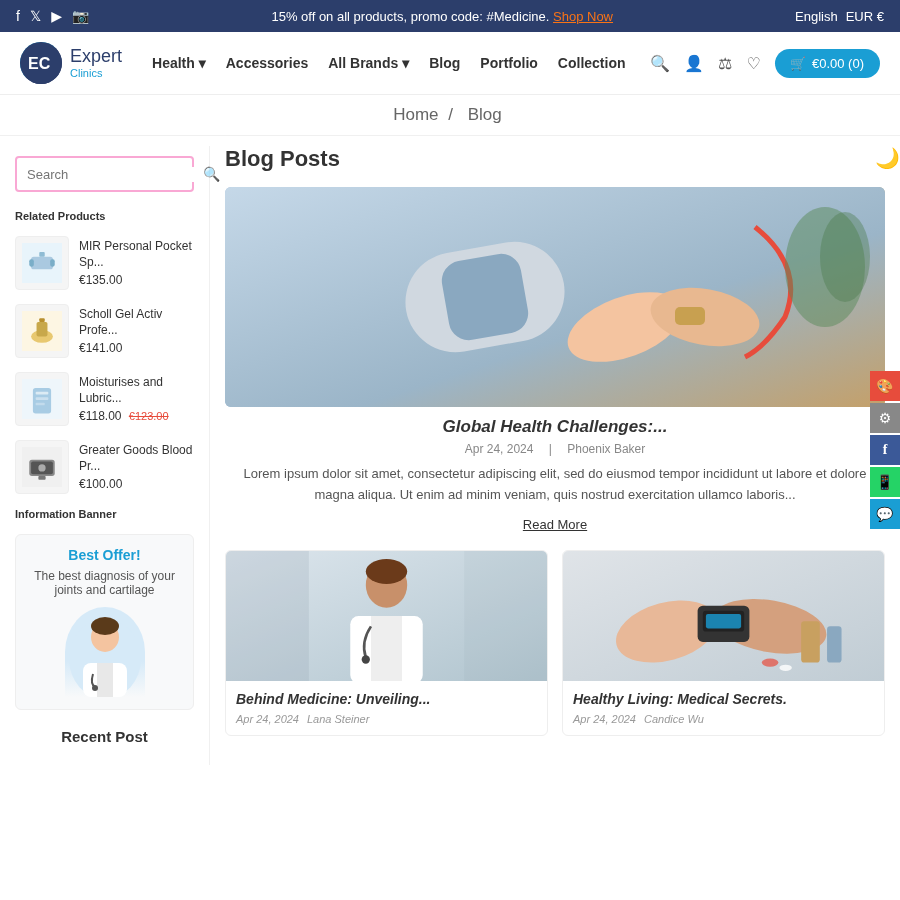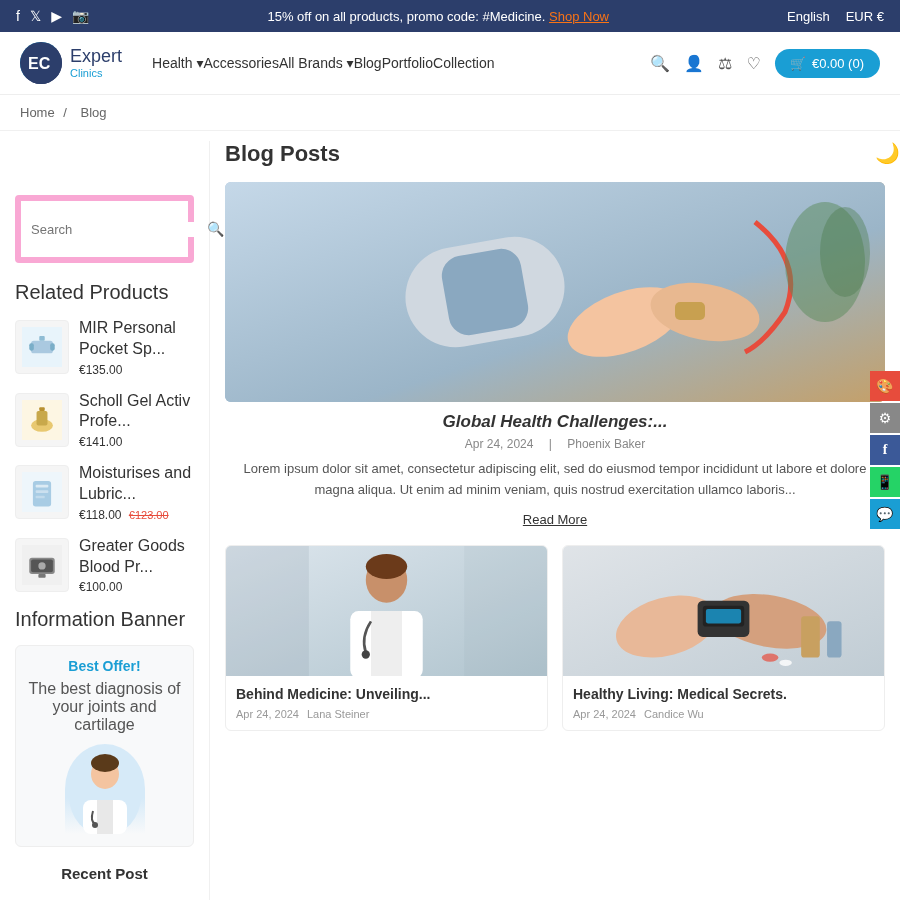--- a/index.html
+++ b/index.html
@@ -13,61 +13,62 @@
       padding: 8px 16px;
       font-size: 13px;
       display: flex;
       align-items: center;
       justify-content: space-between;
     }
     .top-bar-social { display: flex; gap: 10px; align-items: center; }
     .top-bar-social span { cursor: pointer; font-size: 14px; }
     .top-bar-center { flex: 1; text-align: center; }
     .top-bar-center a { color: #f97316; text-decoration: underline; cursor: pointer; }
-    .top-bar-right { display: flex; gap: 16px; align-items: center; font-size: 13px; }
+    .top-bar-right { display: flex; gap: 8px; align-items: center; font-size: 13px; }
 
     
     .header {
       display: flex;
       align-items: center;
       padding: 10px 20px;
       border-bottom: 1px solid #eee;
       background: #fff;
     }
     .logo { display: flex; align-items: center; gap: 8px; margin-right: 30px; }
     .logo-icon {
       width: 42px; height: 42px;
       border-radius: 50%;
       background: linear-gradient(135deg, #1a9ed4 50%, #2c3e6b 50%);
       display: flex; align-items: center; justify-content: flex-end;
       color: #fff; font-size: 18px; font-weight: bold;
     }
     .logo-text { font-size: 18px; font-weight: normal; color: #2c3e6b; line-height: 1.1; }
     .logo-sub { font-size: 11px; color: #1a9ed4; }
-    .nav { display: flex; align-items: center; flex: 1; }
+    .nav { display: flex; gap: 20px; align-items: center; flex: 1; font-weight: bold; }
     .nav-item { color: #333; cursor: pointer; font-size: 14px; display: flex; align-items: center; gap: 3px; }
     .header-icons { display: flex; align-items: center; gap: 14px; margin-left: auto; }
     .header-icon { cursor: pointer; color: #555; font-size: 16px; }
     .cart-btn {
       background: #1a9ed4;
       color: #fff;
       border: none;
       border-radius: 20px;
       padding: 7px 16px;
       cursor: pointer;
       font-size: 13px;
       display: flex; align-items: center; gap: 5px;
     }
 
     
     .breadcrumb {
       padding: 10px 20px;
-      font-size: 13px;
+      font-size: 17px;
       color: #666;
       border-bottom: 1px solid #f0f0f0;
+      text-align: center;
     }
     .breadcrumb a { color: #666; text-decoration: none; }
     .breadcrumb span { margin: 0 5px; }
 
     
     .main-layout {
       display: flex;
       padding: 10px 0;
       max-width: 900px;
       margin: 0 auto;
@@ -76,70 +77,69 @@
     
     .sidebar {
       width: 210px;
       min-width: 210px;
       padding: 10px 15px;
       border-right: 1px solid #f0f0f0;
     }
     .search-box {
       display: flex;
       align-items: center;
-      border: 6px solid #f9a8d4;
+      border: 2px solid #f9a8d4;
       border-radius: 4px;
-      padding: 20px 10px;
+      padding: 8px 10px;
       margin-bottom: 18px;
-      margin-top: 44px;
     }
     .search-box input {
       border: none;
       outline: none;
       flex: 1;
       font-size: 13px;
       color: #aaa;
     }
     .search-icon-btn { color: #888; cursor: pointer; font-size: 14px; }
 
-    .section-title { font-size: 20px; font-weight: normal; color: #333; margin-bottom: 14px; }
+    .section-title { font-size: 11px; font-weight: bold; color: #333; margin-bottom: 14px; }
 
     .product-item {
       display: flex;
       align-items: center;
       gap: 10px;
       margin-bottom: 14px;
       cursor: pointer;
     }
     .product-img {
       width: 54px; height: 54px;
       background: #f5f5f5;
       border: 1px solid #eee;
       border-radius: 4px;
       display: flex; align-items: center; justify-content: center;
       overflow: hidden;
       flex-shrink: 0;
     }
     .product-img svg { width: 40px; height: 40px; }
     .product-info { flex: 1; }
-    .product-name { font-size: 16px; color: #333; line-height: 1.3; margin-bottom: 3px; }
+    .product-name { font-size: 12px; color: #333; line-height: 1.3; margin-bottom: 3px; }
     .product-price { font-size: 12px; color: #333; }
     .product-price-old { text-decoration: line-through; color: #e74c3c; margin-left: 4px; font-size: 11px; }
 
     
     .info-banner {
       background: #f8f9fa;
       border: 1px solid #eee;
       border-radius: 6px;
       padding: 12px 10px;
       margin-top: 0;
       text-align: center;
     }
     .info-banner-title { color: #1a9ed4; font-weight: bold; font-size: 14px; margin-bottom: 6px; }
-    .info-banner-desc { font-size: 16px; color: #555; margin-bottom: 10px; }
+    .info-banner-desc { font-size: 12px; color: #555; margin-bottom: 10px; }
     .doctor-img {
       width: 80px; height: 90px;
       background: linear-gradient(180deg, #d6eaf8 60%, #f8f9fa 100%);
       border-radius: 50% 50% 0 0;
       margin: 0 auto;
       display: flex; align-items: flex-end; justify-content: center;
       overflow: hidden;
     }
 
     .recent-post-title { font-size: 15px; font-weight: bold; color: #333; margin-top: 18px; margin-bottom: 10px; text-align: center; }
@@ -191,21 +191,21 @@
     .blog-card {
       flex: 1;
       border-radius: 6px;
       overflow: hidden;
       border: 1px solid #eee;
     }
     .blog-card-img {
       width: 100%;
       height: 130px;
     }
-    .blog-card-body { padding: 10px; }
+    .blog-card-body { padding: 10px; font-style: italic; }
     .blog-card-title { font-size: 14px; font-weight: bold; color: #333; margin-bottom: 6px; }
     .blog-card-meta { font-size: 11px; color: #999; display: flex; gap: 8px; }
 
     
     .floating-icons {
       position: fixed;
       right: 0;
       top: 50%;
       transform: translateY(-50%);
       display: flex;

